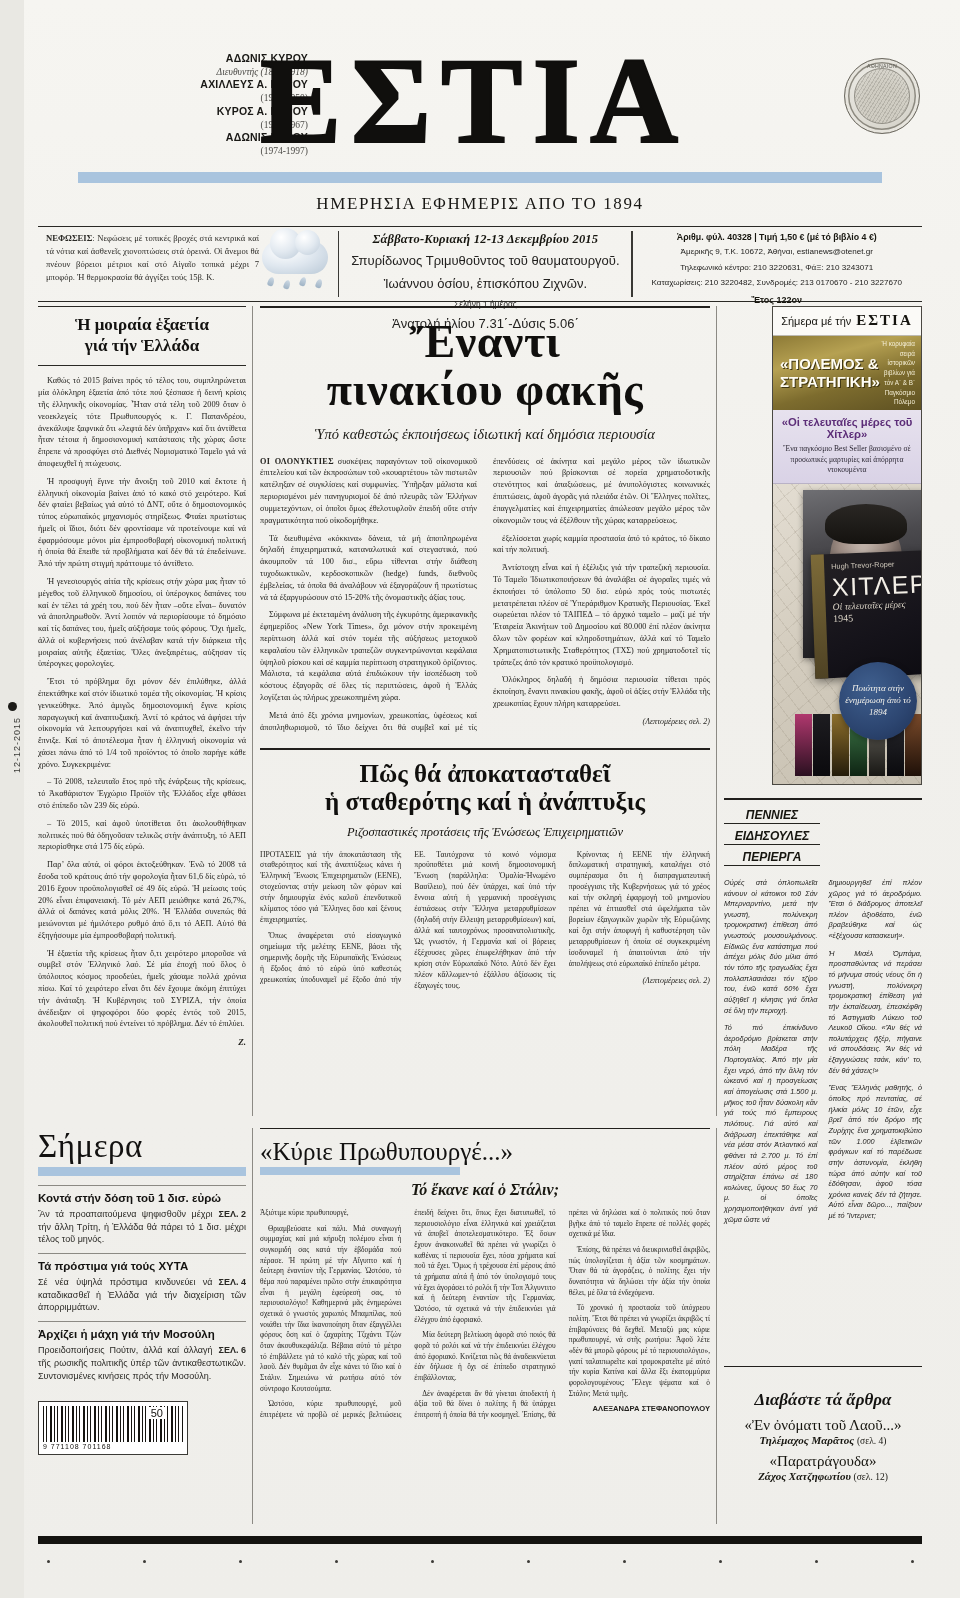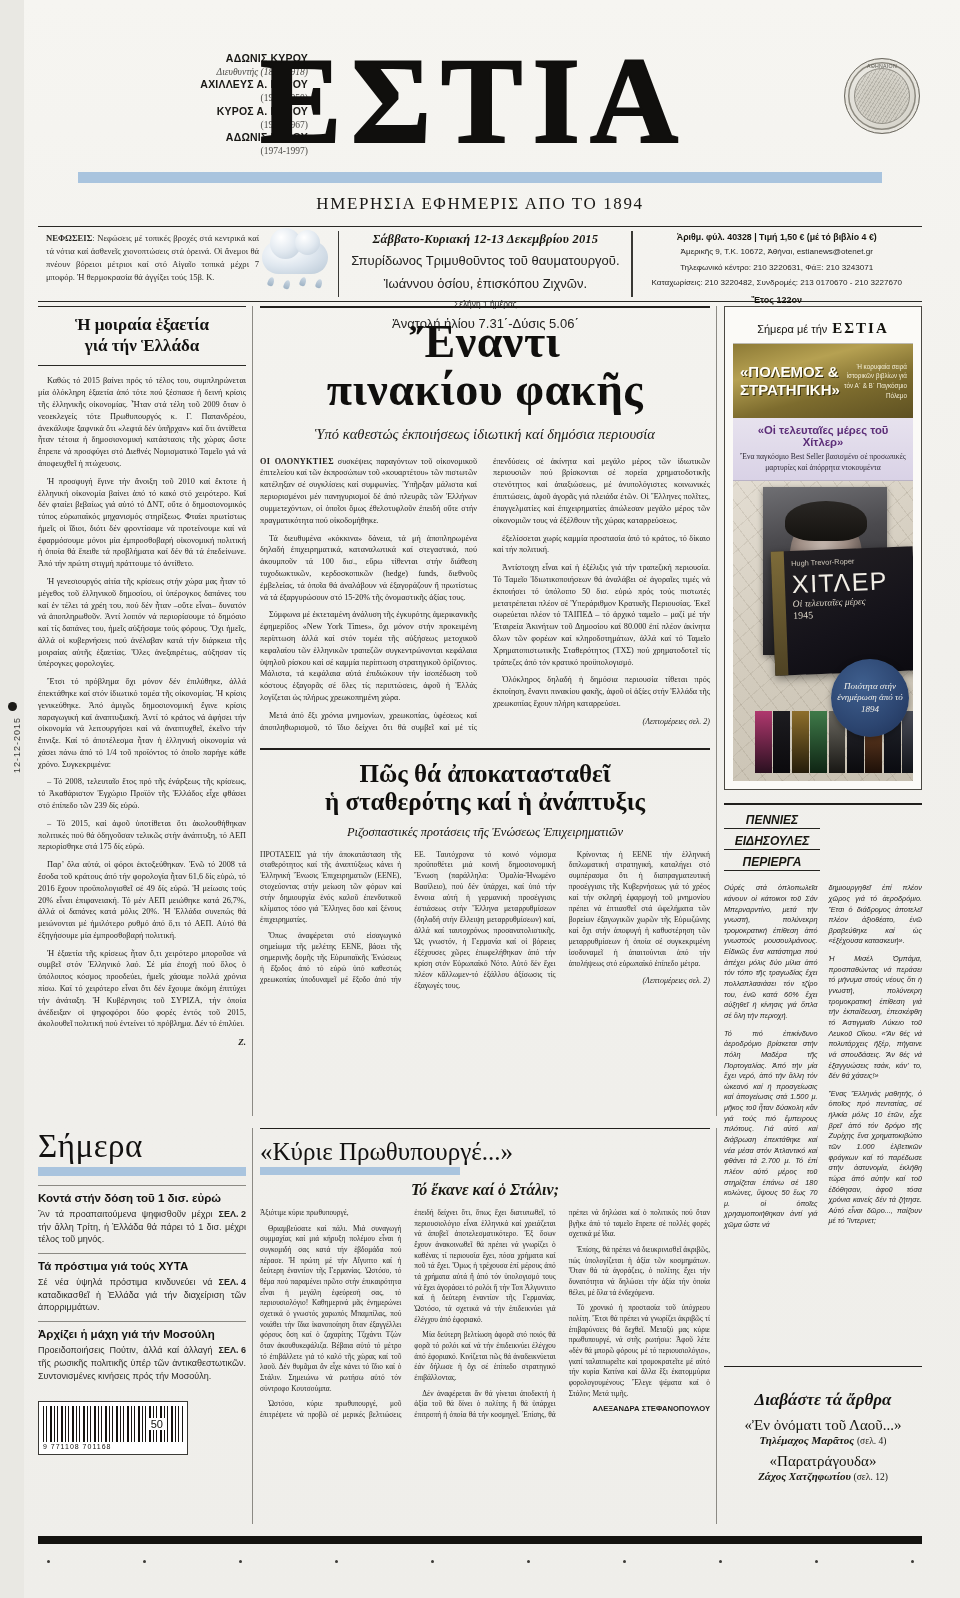--- a/index.html
+++ b/index.html
@@ -175,21 +175,21 @@
   }
   .story2 .sub{text-align:center;font-style:italic;font-size:12.5px;margin-top:8px;}
   .story2-cols{
     margin-top:10px;column-count:3;column-gap:13px;
     font-size:7.7px;line-height:1.42;text-align:justify;color:#23221e;
   }
   .story2-cols p{margin:0 0 5px;text-indent:8px;}
   .story2-cols p.first{text-indent:0;}
 
   
-  .adbox{border:1.4px solid #4a4842;padding:8px;background:#fbfaf7;}
+  .adbox{border:1.4px solid #4a4842;padding:0;background:#fbfaf7;margin-left:48px;}
   .ad-top{
     text-align:center;padding:5px 0 6px;border-bottom:1px solid #bdbab2;
     font-family:"Liberation Sans",sans-serif;font-size:11px;color:#15140f;
   }
   .ad-top .est{
     font-family:"Liberation Serif",serif;font-weight:700;font-size:15px;
     letter-spacing:2px;margin-left:5px;
   }
   .ad-gold{
     position:relative;height:74px;
@@ -312,21 +312,21 @@
     padding:4px 4px 0;box-sizing:border-box;
   }
   .barcode .bars{
     height:36px;
     background-image:repeating-linear-gradient(90deg,#14130f 0 1.4px,#fff 1.4px 3px,#14130f 3px 4px,#fff 4px 7px,#14130f 7px 9.2px,#fff 9.2px 11px);
   }
   .barcode .num{
     font-family:"Liberation Sans",sans-serif;font-size:7px;letter-spacing:1px;color:#14130f;margin-top:1px;
   }
   .barcode .fifty{
-    position:absolute;right:22px;top:16px;font-family:"Liberation Sans",sans-serif;
+    position:absolute;right:22px;top:5px;font-family:"Liberation Sans",sans-serif;
     font-size:11px;color:#14130f;background:#fff;padding:0 2px;
   }
 
   .bc-head{border-top:1.6px solid #211f1c;padding-top:9px;}
   .bc-head h2{margin:0;font-size:25px;color:#121110;font-weight:400;}
   .bc-head .ul{width:200px;height:8px;background:#a9c4de;margin:1px 0 6px;}
   .bc-head h3{margin:0 0 9px;text-align:center;font-style:italic;font-weight:700;font-size:16px;color:#17160f;}
   .bc-cols{column-count:3;column-gap:13px;font-size:7.4px;line-height:1.44;text-align:justify;color:#242320;}
   .bc-cols p{margin:0 0 5px;text-indent:8px;}
   .bc-cols p.salute{font-style:normal;text-indent:0;}

